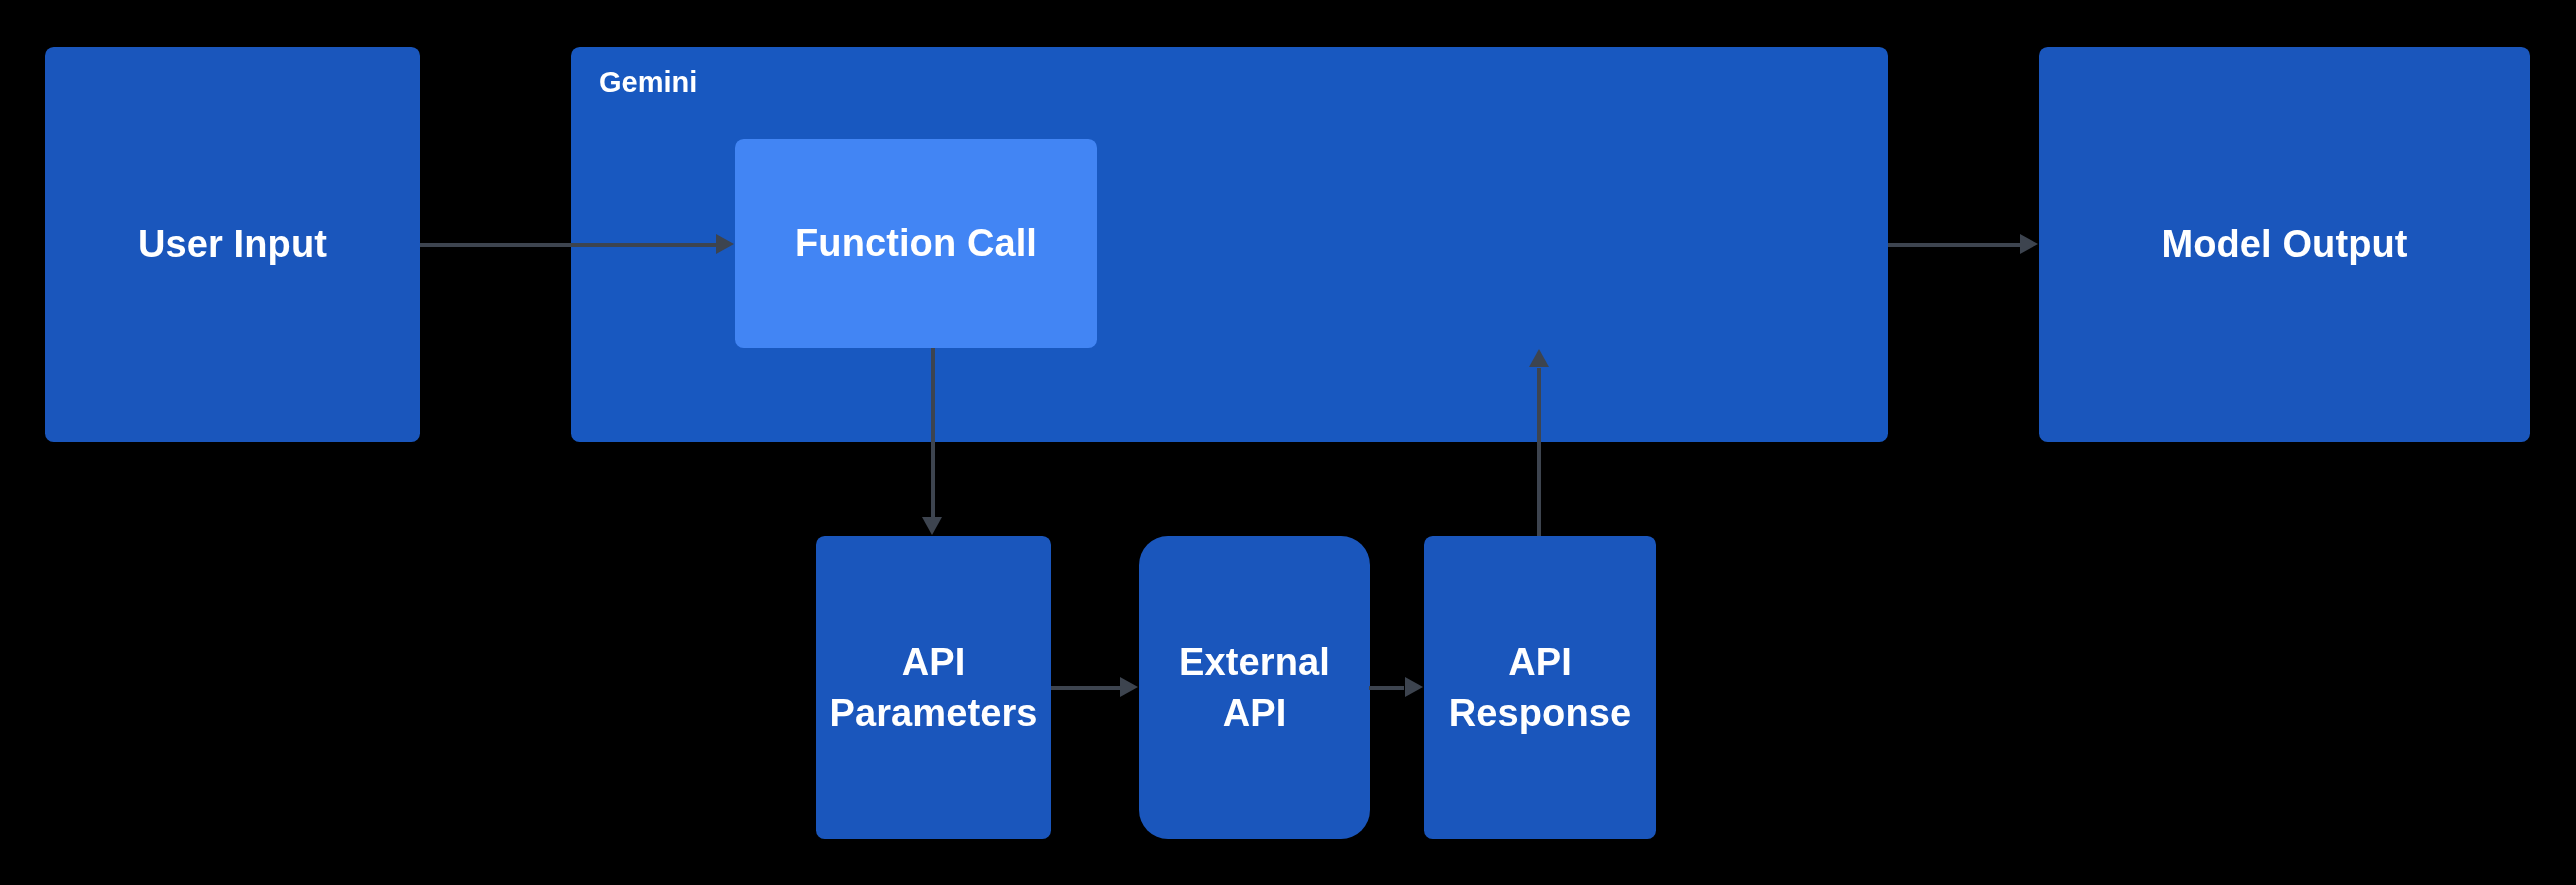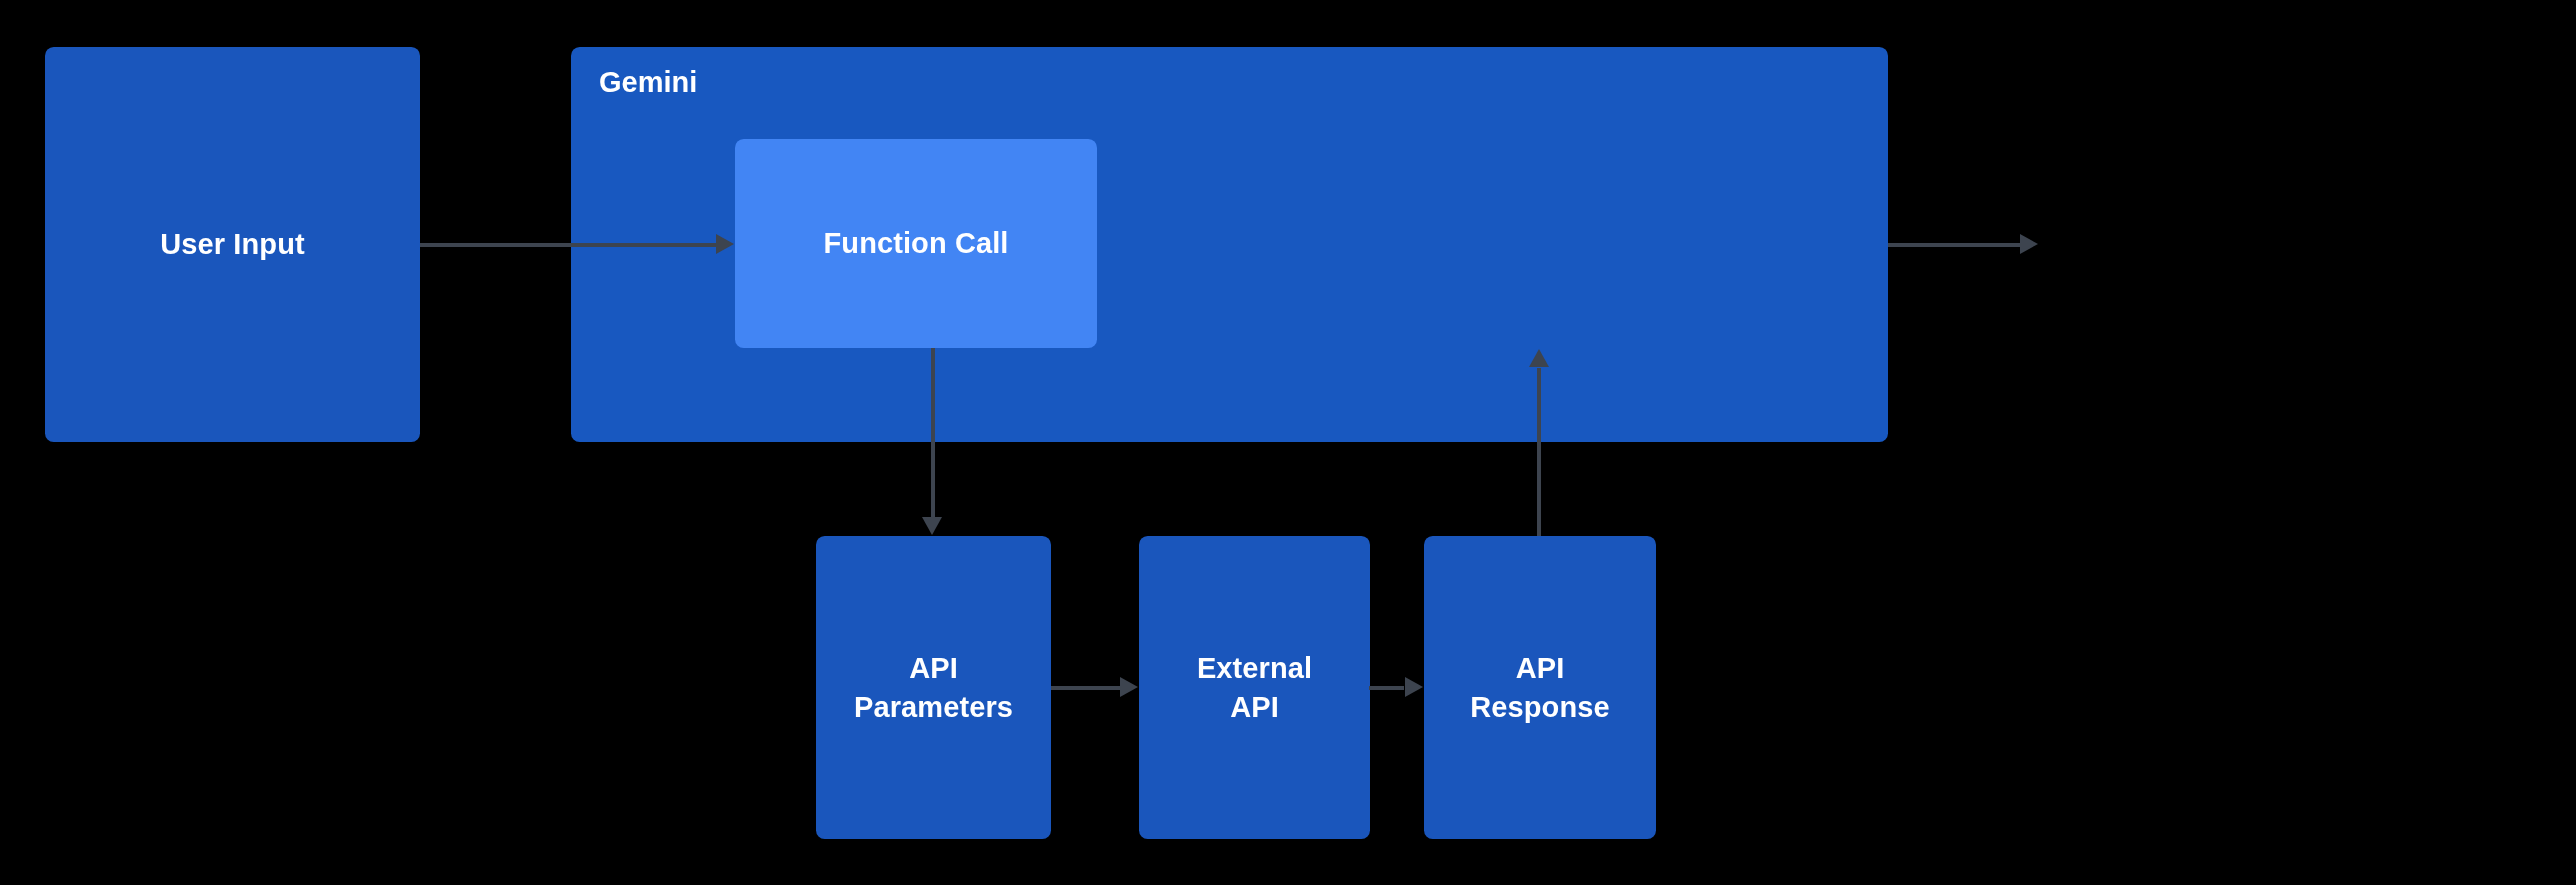--- a/index.html
+++ b/index.html
@@ -21,21 +21,21 @@
   .node {
     position: absolute;
     box-sizing: border-box;
     border-radius: 8.7px;
     display: flex;
     align-items: center;
     justify-content: center;
     text-align: center;
     color: #ffffff;
     font-weight: bold;
-    font-size: 29px;
+    font-size: 38px;
     line-height: 1.32;
     letter-spacing: 0.1px;
     white-space: pre-line;
   }
   .node-dark   { background: #1a56bc; }
   .node-light  { background: #4285f4; }
 
   
   .group {
     position: absolute;
@@ -98,27 +98,30 @@
 
   <div class="node node-dark" style="left:45px; top:47px; width:375px; height:395px;">
     <span>User Input</span>
   </div>
 
   <div class="node node-light" style="left:735px; top:139px; width:362px; height:209px;">
     <span>Function Call</span>
   </div>
 
 
+  <div class="node node-dark" style="left:2039px; top:47px; width:491px; height:395px;">
+    <span>Model Output</span>
+  </div>
 
   <div class="node node-dark" style="left:816px; top:536px; width:235px; height:303px;">
     <span>API
 Parameters</span>
   </div>
 
-  <div class="node node-dark" style="left:1139px; top:536px; width:231px; height:303px;">
+  <div class="node node-dark" style="left:1139px; top:536px; width:231px; height:303px;border-radius:29px;">
     <span>External
 API</span>
   </div>
 
   <div class="node node-dark" style="left:1424px; top:536px; width:232px; height:303px;">
     <span>API
 Response</span>
   </div>
 
   <div class="edge">

